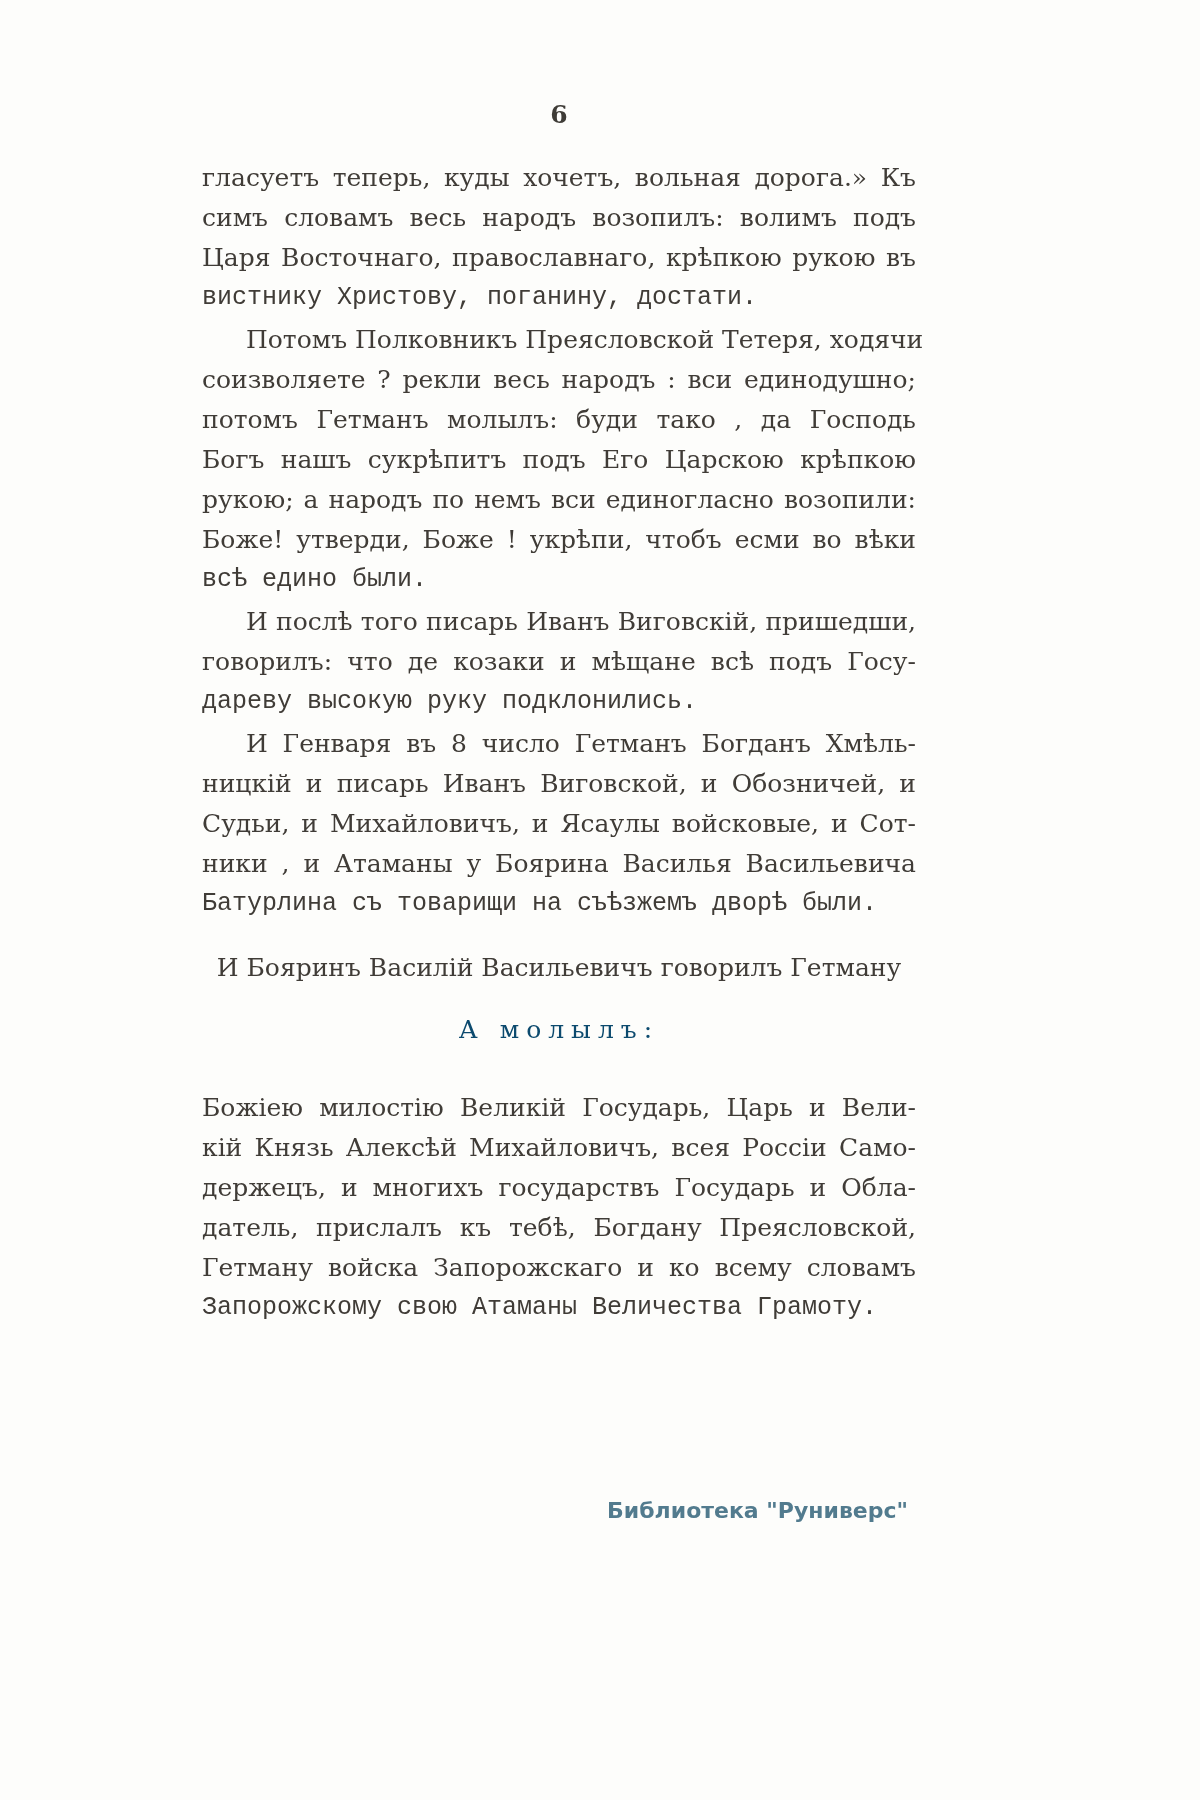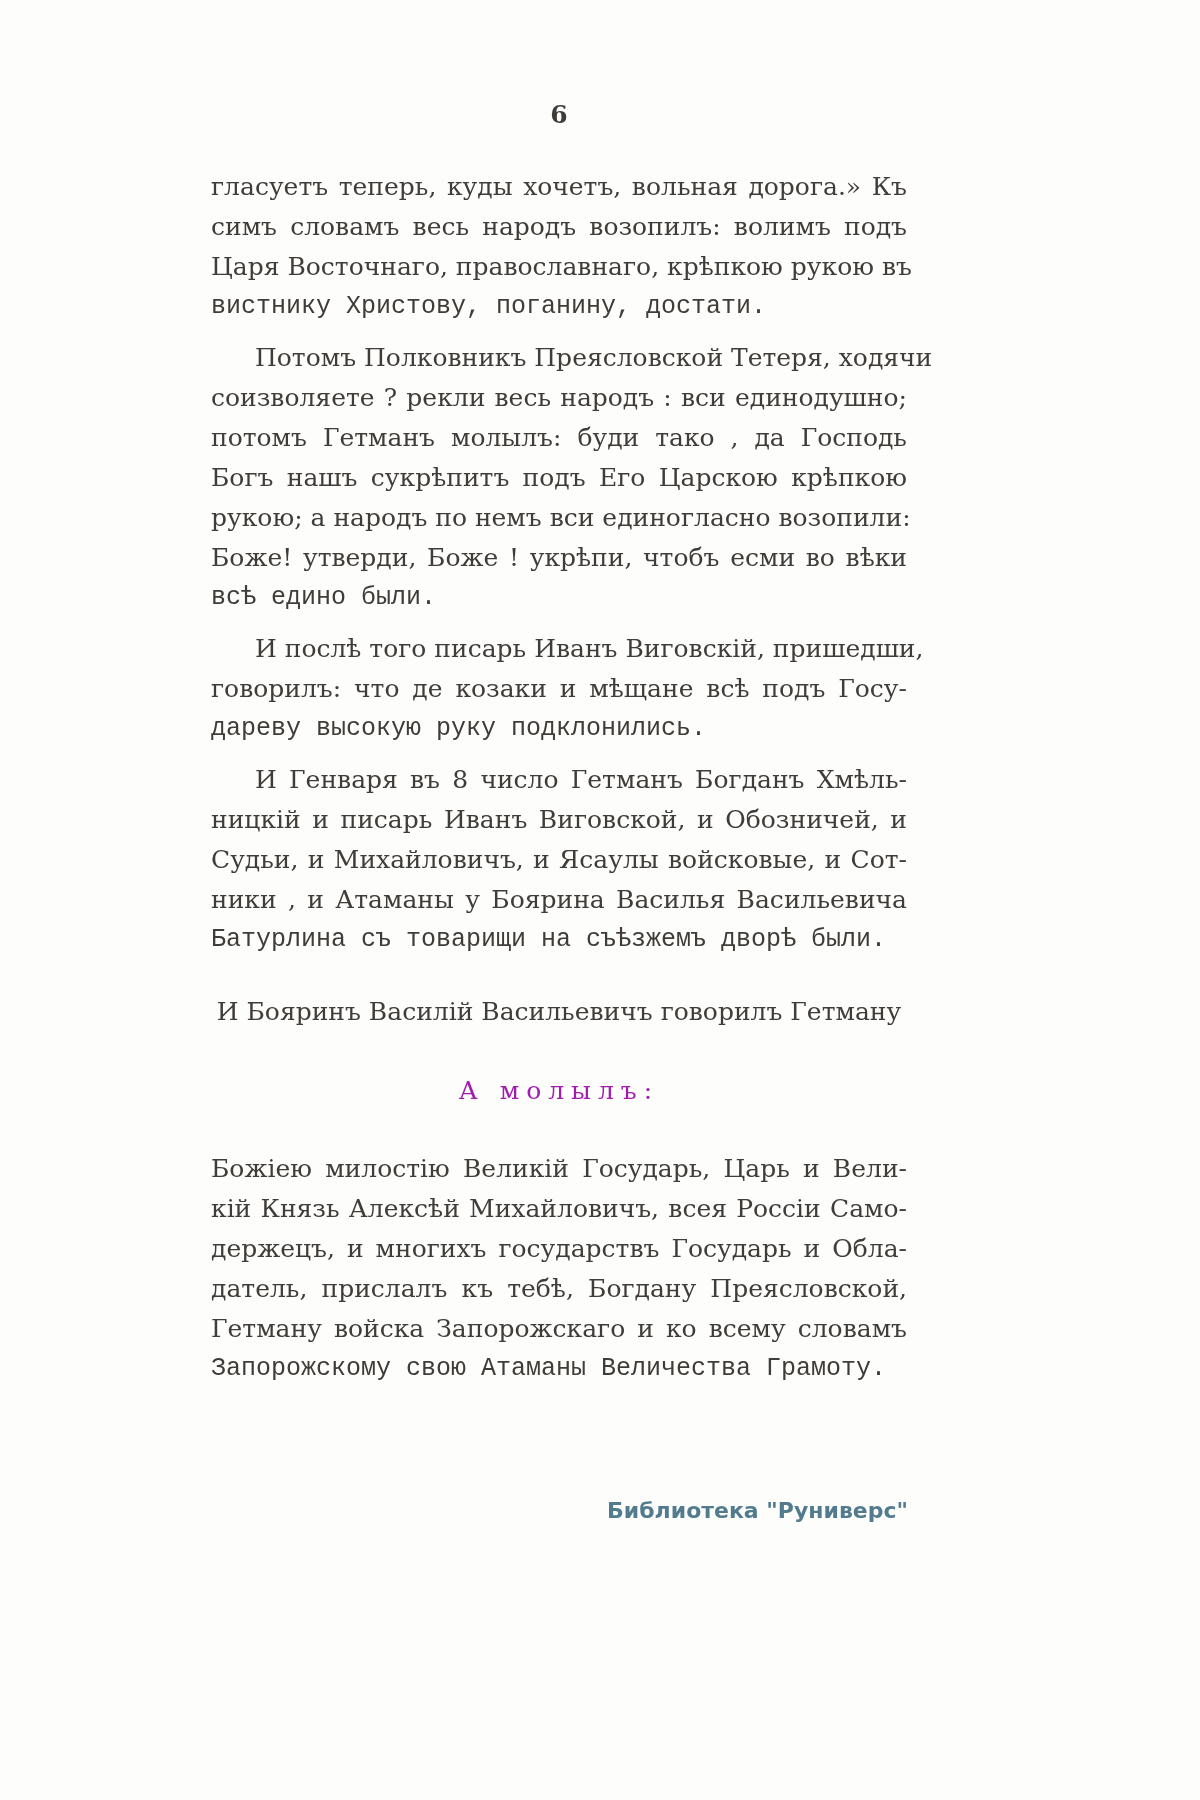--- a/index.html
+++ b/index.html
@@ -26,41 +26,41 @@
     color: #3f3c37;
   }
   .text-area {
     position: absolute;
     left: 200px;
     top: 156px;
     width: 718px;
     color: #403c37;
     font-size: 25px;
   }
-  .para { margin: 11px; }
+  .para { margin: 2px; }
   .line {
     line-height: 40px;
     text-align: justify;
     text-align-last: justify;
     white-space: nowrap;
   }
   .line.last { text-align-last: left; font-family: Liberation Mono, monospace; }
   .line.indent { text-indent: 44px; }
-  .speech-intro { margin-top: 32px; }
+  .speech-intro { margin-top: 24px; }
   .speech-intro .line {
     text-align: center;
     text-align-last: center;
     white-space: normal;
   }
   .section-heading {
-    margin-top: 39px;
+    margin-top: 22px;
     text-align: center;
     letter-spacing: 7px;
     line-height: 40px;
-    color: #a21caf;
+    color: #0c4a6e;
   }
   .para.final { margin-top: 38px; }
   .watermark {
     position: absolute;
     top: 1498px;
     right: 292px;
     font-family: "DejaVu Sans", sans-serif;
     font-weight: bold;
     font-size: 22px;
     color: #527b8e;

